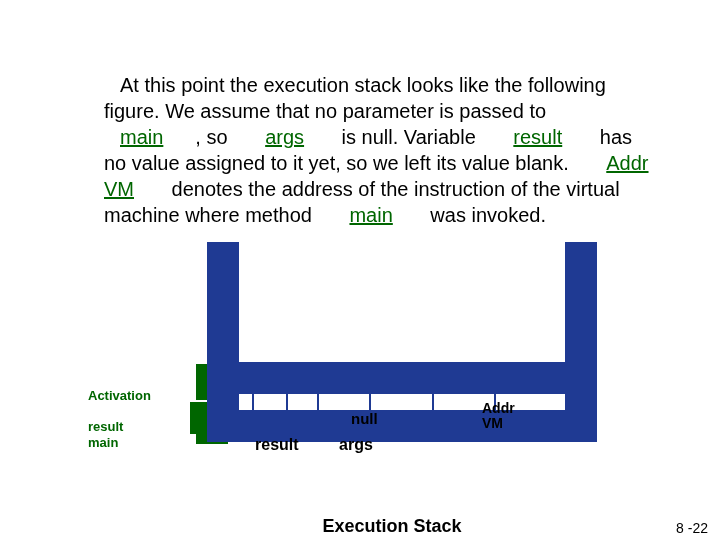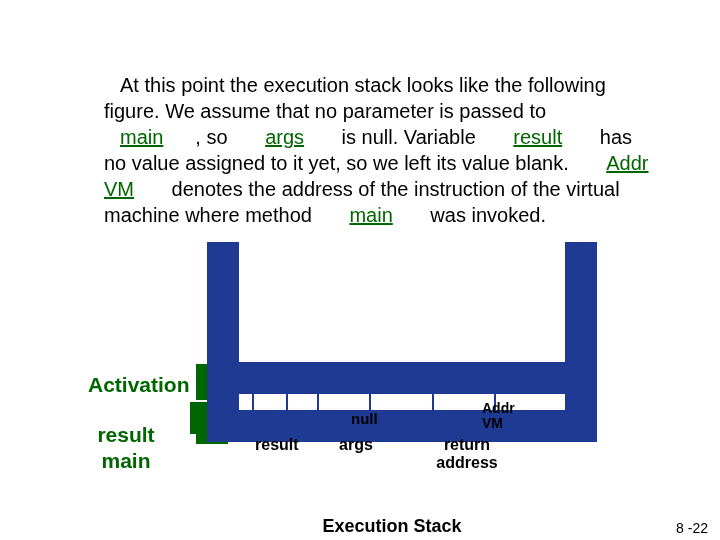--- a/index.html
+++ b/index.html
@@ -16,21 +16,21 @@
   .cell-box { position: absolute; border: 2px solid #1f3a93; background: transparent; }
   .result-box { top: 148px; left: 45px; width: 30px; height: 24px; }
   .args-box { top: 148px; left: 110px; width: 54px; height: 24px; }
   .addr-box { top: 140px; left: 225px; width: 64px; height: 34px; }
   .cell-val { position: absolute; width: 100%; text-align: center; font-size: 15px; font-weight: bold; top: 2px; }
   .addr-val { font-size: 14px; line-height: 1.1; top: 1px; }
   .cell-label { position: absolute; font-size: 16px; font-weight: bold; text-align: center; }
   .result-label { top: 178px; left: 32px; width: 56px; }
   .args-label { top: 178px; left: 116px; width: 44px; }
   .return-label { top: 178px; left: 190px; width: 140px; }
-  .activation-label { position: absolute; top: 324px; left: 24px; width: 140px; font-size: 21px; font-weight: bold; color: #006600; line-height: 1.2; text-align: center; }
+  .activation-label { position: absolute; top: 340px; left: 24px; width: 140px; font-size: 13px; font-weight: bold; color: #006600; line-height: 1.2; }
   .bracket { position: absolute; top: 332px; left: 160px; width: 14px; height: 80px; }
   .bracket-top { position: absolute; top: 0; left: 4px; width: 10px; height: 2px; background: #006600; }
   .bracket-bottom { position: absolute; bottom: 0; left: 4px; width: 10px; height: 2px; background: #006600; }
   .bracket-vert-top { position: absolute; top: 0; left: 4px; width: 2px; height: 36px; background: #006600; }
   .bracket-vert-bot { position: absolute; bottom: 0; left: 4px; width: 2px; height: 36px; background: #006600; }
   .bracket-mid { position: absolute; top: 38px; left: -2px; width: 8px; height: 2px; background: #006600; }
   .stack-label { position: absolute; top: 424px; left: 270px; width: 180px; font-size: 18px; font-weight: bold; text-align: center; margin-top: 44px; }
   .page-number { position: absolute; bottom: 20px; right: 28px; font-size: 14px; }
 </style>
 </head>
@@ -72,20 +72,19 @@
       </div>
       <div class="cell-box addr-box">
         <div class="cell-val addr-val">
           <span>Addr</span><br>
           <span>VM</span>
         </div>
       </div>
 
       <div class="cell-label result-label">result</div>
       <div class="cell-label args-label">args</div>
-      <div class="cell-label return-label">return address</div>
     </div>
   </div>
 
   <div class="stack-label">Execution Stack</div>
 
   <div class="page-number">8 -22</div>
 </div>
 
 </body></html>

